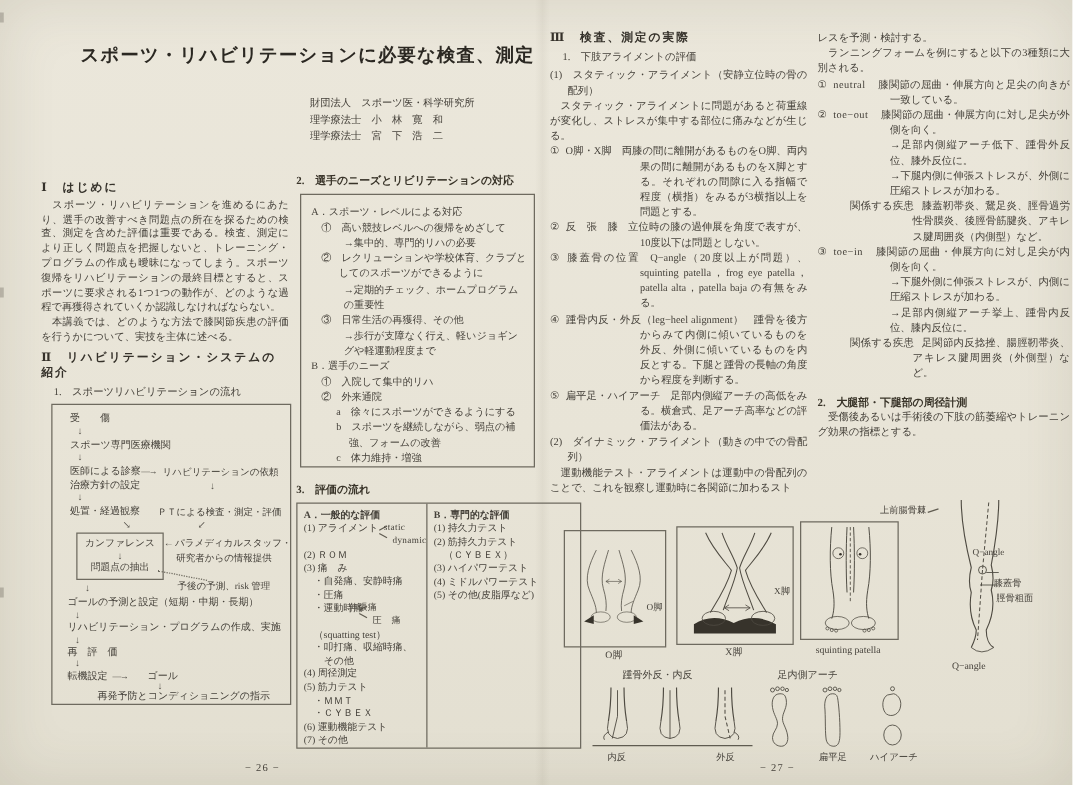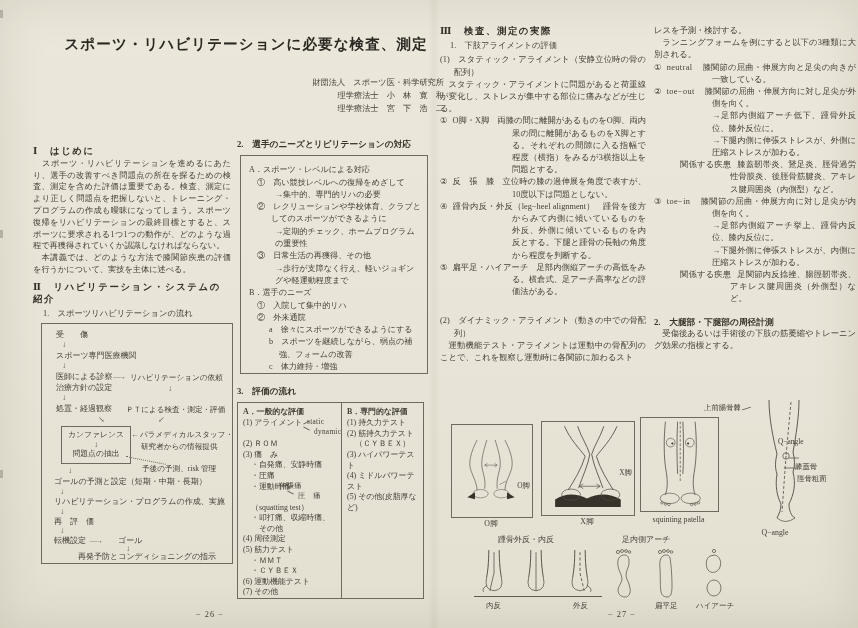--- a/index.html
+++ b/index.html
@@ -13,21 +13,21 @@
   }
   p{margin:0}
   .abs{position:absolute}
   
   .just{text-align:justify;text-justify:inter-ideograph}
   .h1{font-size:9.4px;font-weight:700;letter-spacing:1.6px;color:#35312a}
   .h2{font-size:8.7px;font-weight:600;color:#393429}
   
   .title{left:62px;top:35px;width:368px;text-align:center;font-size:14.6px;font-weight:700;
          letter-spacing:1px;color:#2b2822}
-  .authors{left:260px;top:76px;width:184px;text-align:right;font-size:8.2px;line-height:13.2px;color:#45413a}
+  .authors{left:248px;top:76px;width:184px;text-align:left;font-size:8.2px;line-height:13.2px;color:#45413a}
   
   .colL1{left:33px;top:146px;width:198px;font-size:8.2px;line-height:11.8px}
   .colL2{left:237px;top:138px;width:196px;font-size:8.2px;line-height:12.3px}
   .colR1{left:440px;top:25px;width:206px;font-size:8.3px;line-height:12.2px}
   .colR2{left:654px;top:25px;width:202px;font-size:8.3px;line-height:12.2px}
   .sub{padding-left:10px;margin-top:3px;font-size:8.3px}
   .mt6{margin-top:6px}
   .mt2{margin-top:2px}
   
   .flowbox{position:relative;margin:3px 0 0 8px;width:190px;height:239px;
@@ -43,21 +43,21 @@
   .cbx span{display:block}
   .cb1{margin-top:3px} .cbar{line-height:9px}
   .dotl{position:absolute;left:84px;top:136px;width:40px;border-top:1px dotted #6e6a5f;transform:rotate(11deg)}
   
   .needsbox{margin:5px 0 0 3px;width:188px;height:219px;border:1px solid #6e6a5f;
             padding:8px 5px 0 8px;box-sizing:border-box;font-size:8.1px;line-height:12.3px}
   .nb1{padding-left:22px;text-indent:-14px}
   .nbr{padding-left:26px}
   .nb2{padding-left:30px;text-indent:-10px}
   
-  .evalbox{margin-top:4px;width:187px;height:197px;border:1px solid #6e6a5f;box-sizing:border-box;
+  .evalbox{margin-top:4px;width:228px;height:197px;border:1px solid #6e6a5f;box-sizing:border-box;
            display:flex;font-size:7.9px;line-height:10.6px}
   .ecol{padding:4px 3px 0 5px;box-sizing:border-box}
   .ecol.a{width:104px;border-right:1px solid #6e6a5f}
   .ecol.b{flex:1}
   .et{font-weight:600;margin-bottom:1px}
   .ind{padding-left:8px}
   .ind2{padding-left:16px}
   .fork{position:relative;height:21px}
   .fk{position:absolute;font-size:7.3px;letter-spacing:.3px}
   .f1a{left:64px;top:-1px}.f1b{left:71px;top:9px}
@@ -218,37 +218,38 @@
 
   <div class="pgno" style="left:196px;top:610px">− 26 −</div>
 
   <div class="abs colR1">
     <div class="h1">Ⅲ　検査、測定の実際</div>
     <div class="sub">1.　下肢アライメントの評価</div>
     <p class="p14 mt2 just">(1)　スタティック・アライメント（安静立位時の骨の配列）</p>
     <p class="just">　スタティック・アライメントに問題があると荷重線が変化し、ストレスが集中する部位に痛みなどが生じる。</p>
     <p class="itm just"><span class="inum">①</span><span class="iterm">O脚・X脚</span><span>両膝の間に離開があるものをO脚、両内果の間に離開があるものをX脚とする。それぞれの間隙に入る指幅で程度（横指）をみるが3横指以上を問題とする。</span></p>
     <p class="itm just"><span class="inum">②</span><span class="iterm">反　張　膝</span><span>立位時の膝の過伸展を角度で表すが、10度以下は問題としない。</span></p>
+    <p class="itm just"><span class="inum">③</span><span class="iterm">膝蓋骨の位置</span><span>Q−angle（20度以上が問題）、squinting patella，frog eye patella，patella alta，patella baja の有無をみる。</span></p>
     <p class="itm just"><span class="inum">④</span><span class="iterm">踵骨内反・外反（leg−heel alignment）</span><span>踵骨を後方からみて内側に傾いているものを外反、外側に傾いているものを内反とする。下腿と踵骨の長軸の角度から程度を判断する。</span></p>
     <p class="itm just"><span class="inum">⑤</span><span class="iterm">扁平足・ハイアーチ</span><span>足部内側縦アーチの高低をみる。横倉式、足アーチ高率などの評価法がある。</span></p>
-    <p class="p14 just" style="margin-top:17px">(2)　ダイナミック・アライメント（動きの中での骨配列）</p>
+    <p class="p14 just" style="margin-top:1px">(2)　ダイナミック・アライメント（動きの中での骨配列）</p>
     <p class="just">　運動機能テスト・アライメントは運動中の骨配列のことで、これを観察し運動時に各関節に加わるスト</p>
   </div>
 
   <div class="abs colR2">
     <p>レスを予測・検討する。</p>
     <p class="just">　ランニングフォームを例にすると以下の3種類に大別される。</p>
     <p class="itn just"><span class="inum">①</span><span class="ilat">neutral</span><span>膝関節の屈曲・伸展方向と足尖の向きが一致している。</span></p>
     <p class="itn just"><span class="inum">②</span><span class="ilat">toe−out</span><span>膝関節の屈曲・伸展方向に対し足尖が外側を向く。</span></p>
     <p class="suba just">→足部内側縦アーチ低下、踵骨外反位、膝外反位に。</p>
     <p class="suba just">→下腿内側に伸張ストレスが、外側に圧縮ストレスが加わる。</p>
     <p class="disease just"><span class="dl">関係する疾患</span><span>膝蓋靭帯炎、鵞足炎、脛骨過労性骨膜炎、後脛骨筋腱炎、アキレス腱周囲炎（内側型）など。</span></p>
     <p class="itn just"><span class="inum">③</span><span class="ilat">toe−in</span><span>膝関節の屈曲・伸展方向に対し足尖が内側を向く。</span></p>
+    <p class="suba just">→下腿外側に伸張ストレスが、内側に圧縮ストレスが加わる。</p>
     <p class="suba just">→足部内側縦アーチ挙上、踵骨内反位、膝内反位に。</p>
-    <p class="suba just">→下腿外側に伸張ストレスが、内側に圧縮ストレスが加わる。</p>
     <p class="disease just"><span class="dl">関係する疾患</span><span>足関節内反捻挫、腸脛靭帯炎、アキレス腱周囲炎（外側型）など。</span></p>
     <div class="h2" style="margin-top:10px">2.　大腿部・下腿部の周径計測</div>
     <p class="just">　受傷後あるいは手術後の下肢の筋萎縮やトレーニング効果の指標とする。</p>
   </div>
 
   <div class="fbox" style="left:451px;top:424px;width:80px;height:92px">
     <svg width="78" height="90" viewBox="0 0 112 90">
       <path class="ln" d="M36,2 C28,18 22,34 28,48 C32,58 36,66 36,74"></path>
       <path class="ln" d="M50,2 C46,16 40,32 44,46 C47,56 48,64 47,72"></path>
       <path class="ln" d="M76,2 C84,18 90,34 84,48 C80,58 76,66 76,74"></path>

